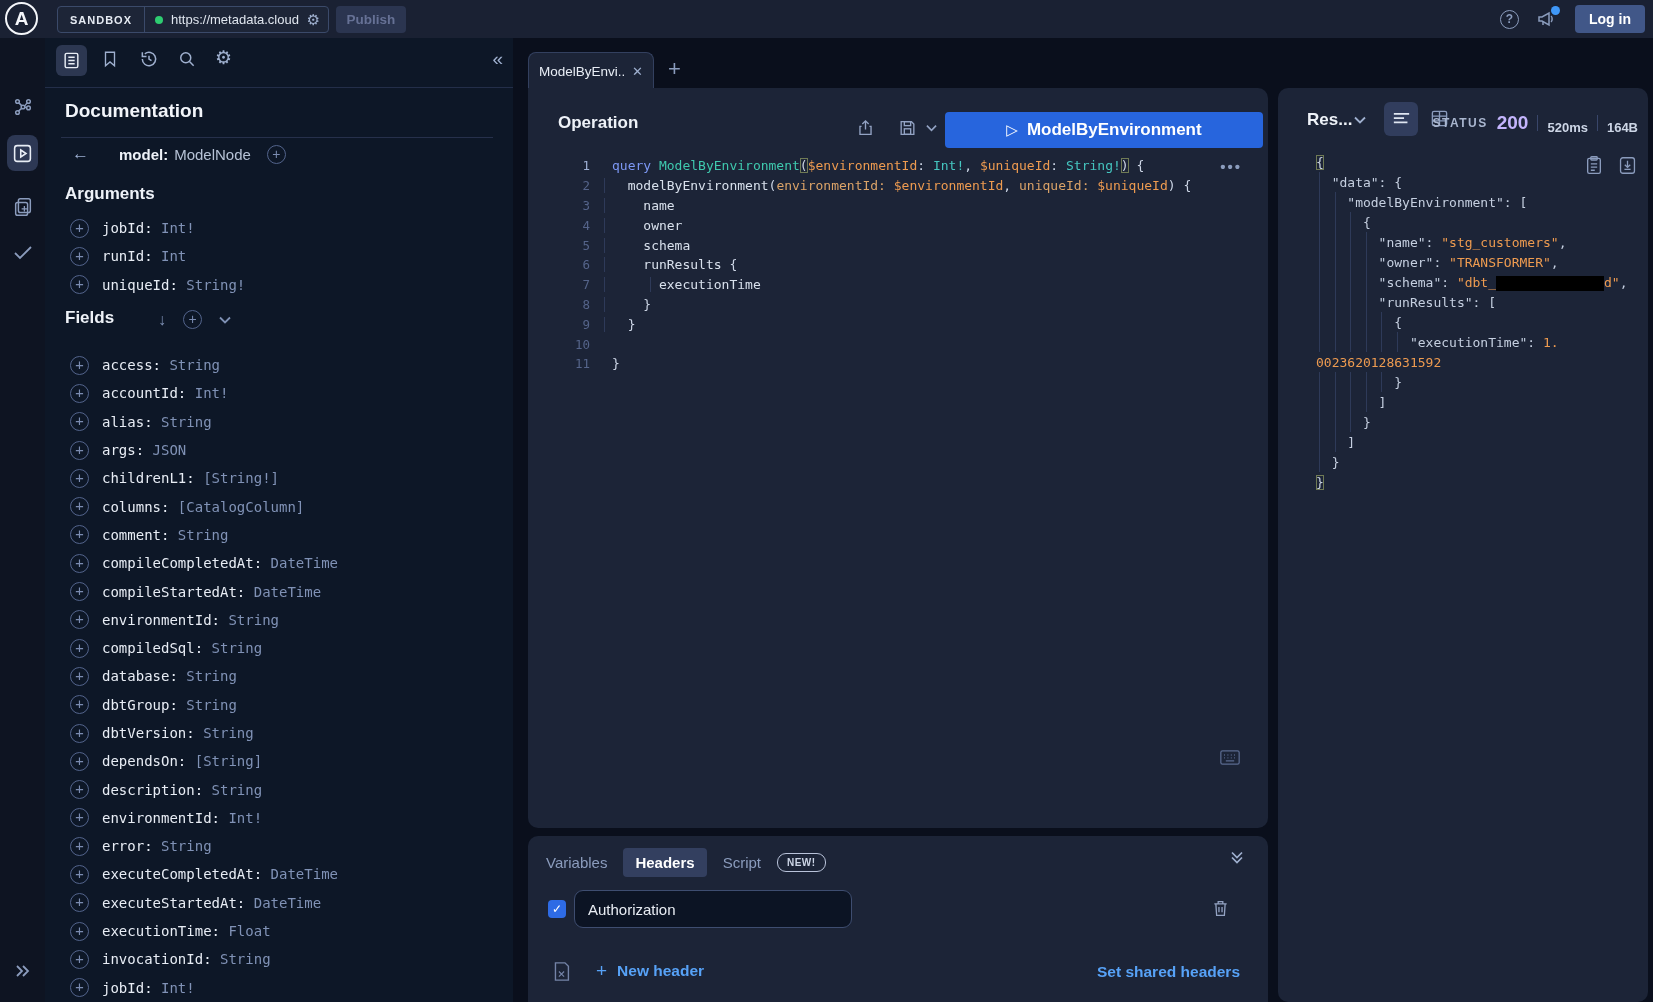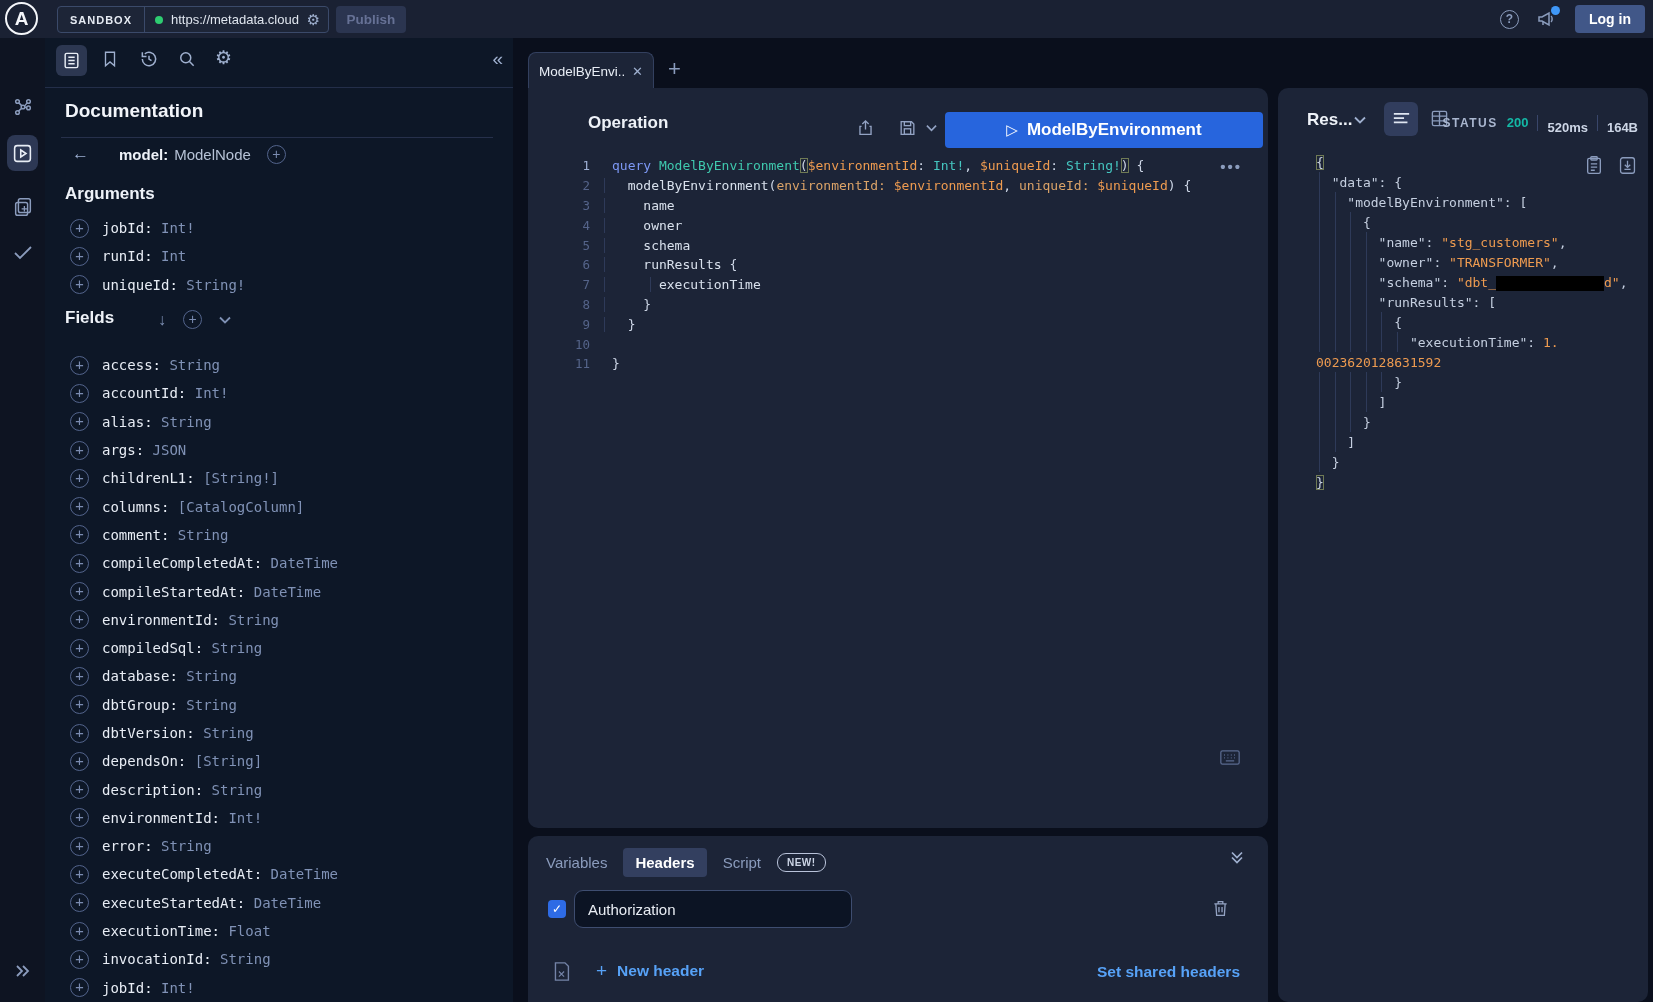--- a/index.html
+++ b/index.html
@@ -62,21 +62,21 @@
   .tab { position:absolute; left:528px; top:52px; width:126px; height:37px; background:#1c2437;
     border:1px solid #33405f; border-bottom:none; border-radius:8px 8px 0 0; display:flex;
     align-items:center; padding:0 10px; }
   .tab-title { color:#e8edf5; font-size:13.5px; white-space:nowrap; overflow:hidden; flex:1; }
   .tab-x { color:#9fb0cf; font-size:13px; margin-left:6px; }
   .newtab { position:absolute; left:668px; top:56px; color:#8b9cbd; font-size:22px; font-weight:300; }
 
   
   .oppanel { position:absolute; left:528px; top:88px; width:740px; height:740px; background:#1c2437;
     border-radius:0 10px 10px 10px; }
-  .op-title { position:absolute; left:30px; top:25px; font-size:17px; font-weight:bold; color:#eef2f8;margin-left:30px; }
+  .op-title { position:absolute; left:30px; top:25px; font-size:17px; font-weight:bold; color:#eef2f8; }
   .op-ic { position:absolute; top:30px; color:#93a3c4; }
   .runbtn { position:absolute; left:417px; top:24px; width:318px; height:36px; background:#2765dd;
     border-radius:4px; display:flex; align-items:center; justify-content:center; gap:9px;
     color:#fff; font-size:17px; font-weight:bold; }
   .runbtn .tri { font-size:15px; font-weight:normal; }
   .op-dots { position:absolute; right:26px; top:70px; color:#8b9cbd; font-size:15px; letter-spacing:2px; font-weight:bold;}
   .op-code { position:absolute; left:0; top:68px; width:740px; font-family:"DejaVu Sans Mono",monospace; font-size:13px; }
   .cl { position:relative; height:19.8px; display:flex; align-items:center; }
   .ln { width:62px; text-align:right; color:#55648a; flex:0 0 auto; font-size:12.5px; }
   .ln.act { color:#9fb0d4; }
@@ -90,21 +90,21 @@
   
   .resppanel { position:absolute; left:1278px; top:88px; width:370px; height:914px; background:#1c2437;
     border-radius:10px; }
   .resp-title { position:absolute; left:29px; top:22px; font-size:17px; font-weight:bold; color:#eef2f8; }
   .resp-chev { position:absolute; left:76px; top:28px; color:#9fb0cf; }
   .view-pill { position:absolute; left:106px; top:14px; width:34px; height:34px; background:#313d5d;
     border-radius:6px; display:flex; align-items:center; justify-content:center; color:#dfe6f2; }
   .grid-ic { position:absolute; left:152px; top:21px; color:#8b9cbd; }
   .resp-stats { position:absolute; right:10px; top:22px; display:flex; align-items:center; gap:9px; }
   .st-label { font-size:12px; letter-spacing:1.5px; color:#a9b6cf; font-weight:bold; }
-  .st-code { font-size:13px; color:#14b8a6; font-weight:bold; }
+  .st-code { font-size:19px; color:#c4b5fd; font-weight:bold; }
   .st-sep { width:1px; height:16px; background:#39466a; }
   .st-val { font-size:13px; color:#cdd6e6; font-weight:bold;margin-top:10px; }
   .resp-act { position:absolute; top:68px; color:#8b9cbd; }
   .resp-code { position:absolute; left:0; top:64px; width:370px; font-family:"DejaVu Sans Mono",monospace;
     font-size:13px; }
   .rl { position:relative; height:20px; padding-left:38px; white-space:pre; display:flex; align-items:center;}
   .sg-k{color:#c5cfe0;} .sg-v{color:#ee9b50;}
   .sg-red{display:inline-block; width:108px; height:15px; background:#000; margin-bottom:-2px;}
 
   

